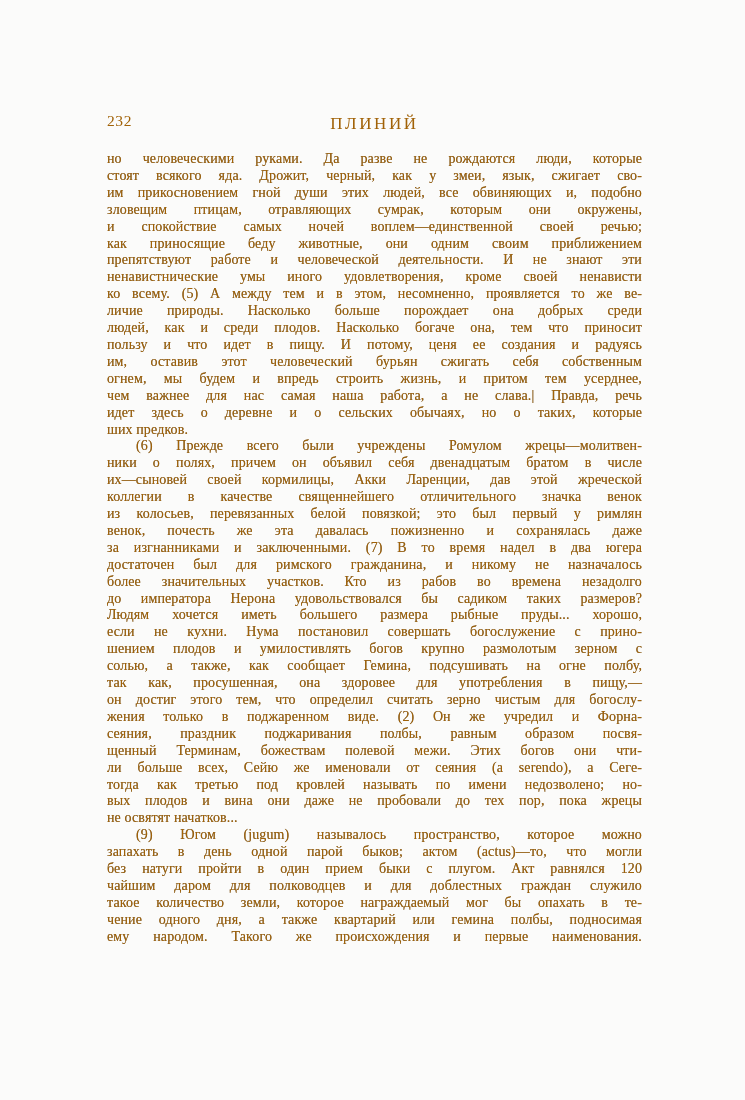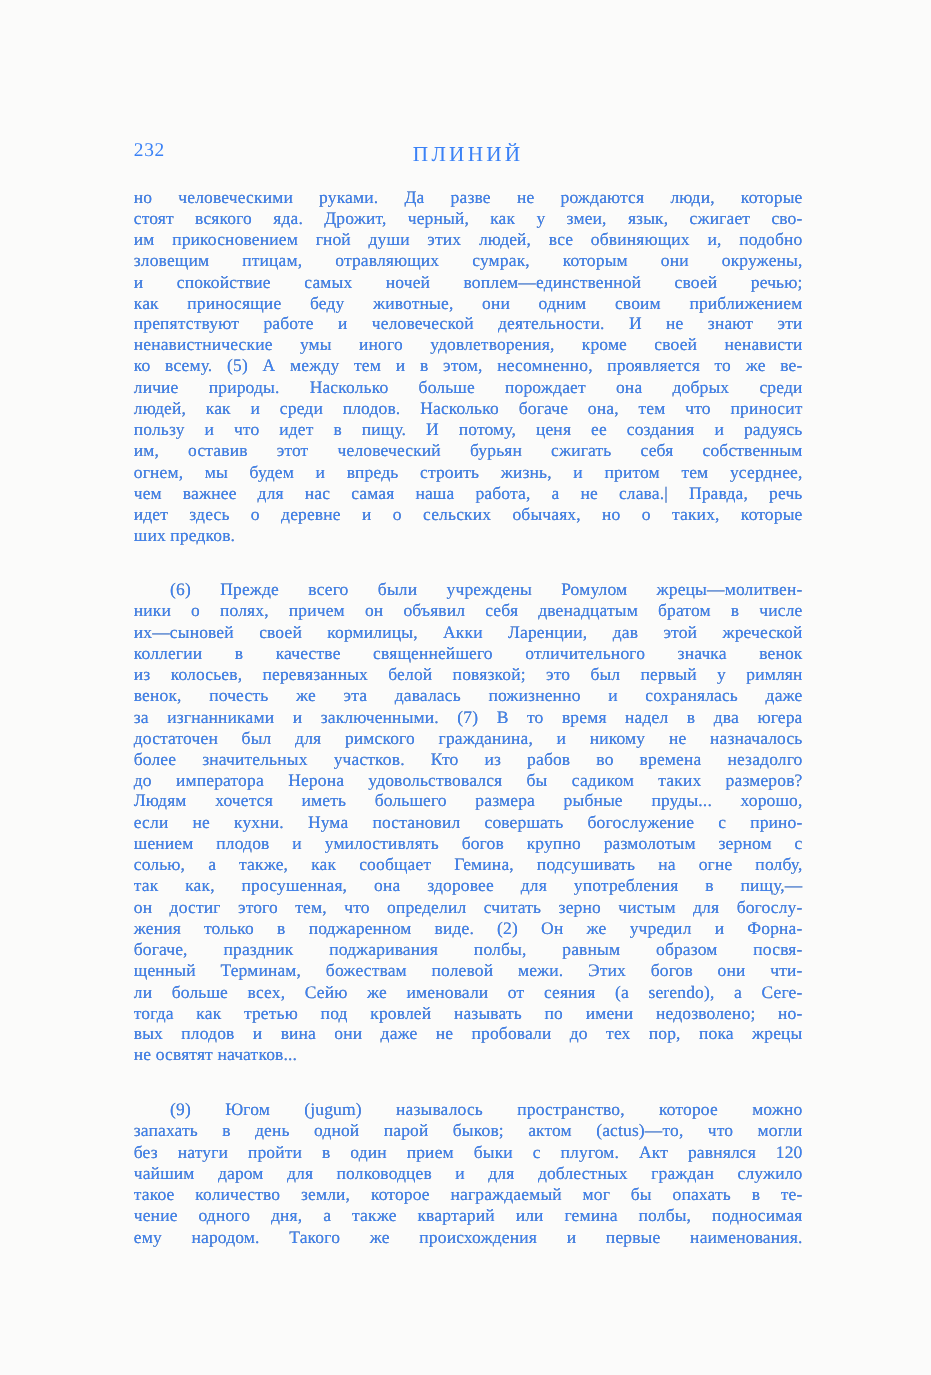--- a/index.html
+++ b/index.html
@@ -52,27 +52,26 @@
   .line {
     text-align: justify;
     text-align-last: justify;
     white-space: normal;
   }
   .line.endline {
     text-align-last: left;
   }
   .line.indent {
     text-indent: 29px;
-    margin-top: 27px;
   }
 </style>
 </head>
 <body>
 
-<div class="page" style="background: rgb(251, 251, 250); color: #3b82f6;">
+<div class="page" style="background: rgb(251, 251, 250); color: #a16207;">
   <div class="header">
     <span class="pagenum">232</span>
     <span class="running">ПЛИНИЙ</span>
   </div>
   <div class="text-block" id="text-block">
       <div class="para">
         <div class="line">но человеческими руками. Да разве не рождаются люди, которые</div>
         <div class="line">стоят всякого яда. Дрожит, черный, как у змеи, язык, сжигает сво-</div>
         <div class="line">им прикосновением гной души этих людей, все обвиняющих и, подобно</div>
         <div class="line">зловещим птицам, отравляющих сумрак, которым они окружены,</div>
@@ -101,21 +100,21 @@
         <div class="line">достаточен был для римского гражданина, и никому не назначалось</div>
         <div class="line">более значительных участков. Кто из рабов во времена незадолго</div>
         <div class="line">до императора Нерона удовольствовался бы садиком таких размеров?</div>
         <div class="line">Людям хочется иметь большего размера рыбные пруды... хорошо,</div>
         <div class="line">если не кухни. Нума постановил совершать богослужение с прино-</div>
         <div class="line">шением плодов и умилостивлять богов крупно размолотым зерном с</div>
         <div class="line">солью, а также, как сообщает Гемина, подсушивать на огне полбу,</div>
         <div class="line">так как, просушенная, она здоровее для употребления в пищу,—</div>
         <div class="line">он достиг этого тем, что определил считать зерно чистым для богослу-</div>
         <div class="line">жения только в поджаренном виде. (2) Он же учредил и Форна-</div>
-        <div class="line">богаче, праздник поджаривания полбы, равным образом посвя-</div>
+        <div class="line">сеяния, праздник поджаривания полбы, равным образом посвя-</div>
         <div class="line">щенный Терминам, божествам полевой межи. Этих богов они чти-</div>
         <div class="line">ли больше всех, Сейю же именовали от сеяния (a serendo), а Сеге-</div>
         <div class="line">тогда как третью под кровлей называть по имени недозволено; но-</div>
         <div class="line">вых плодов и вина они даже не пробовали до тех пор, пока жрецы</div>
         <div class="line endline">не освятят начатков...</div>
       </div>
       <div class="para">
         <div class="line indent">(9) Югом (jugum) называлось пространство, которое можно</div>
         <div class="line">запахать в день одной парой быков; актом (actus)—то, что могли</div>
         <div class="line">без натуги пройти в один прием быки с плугом. Акт равнялся 120</div>

